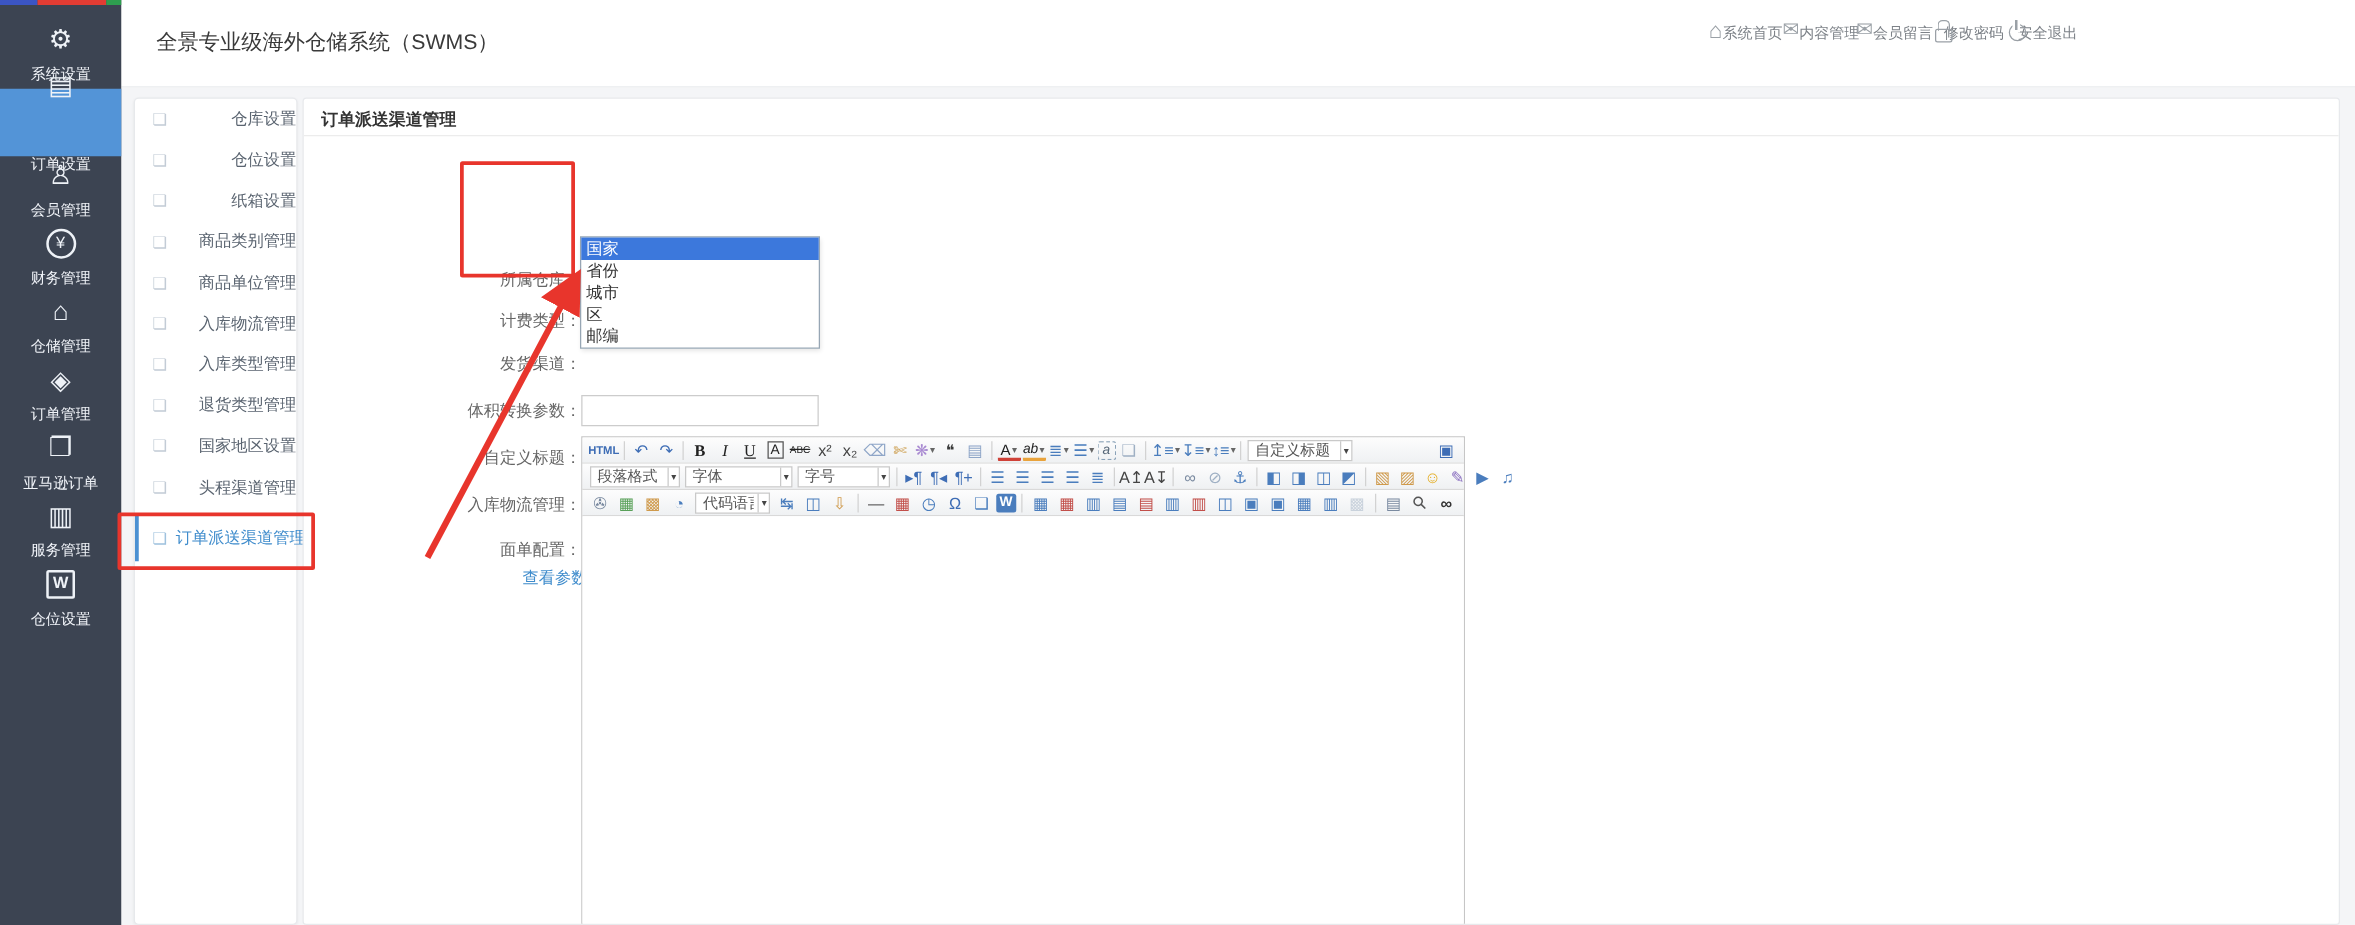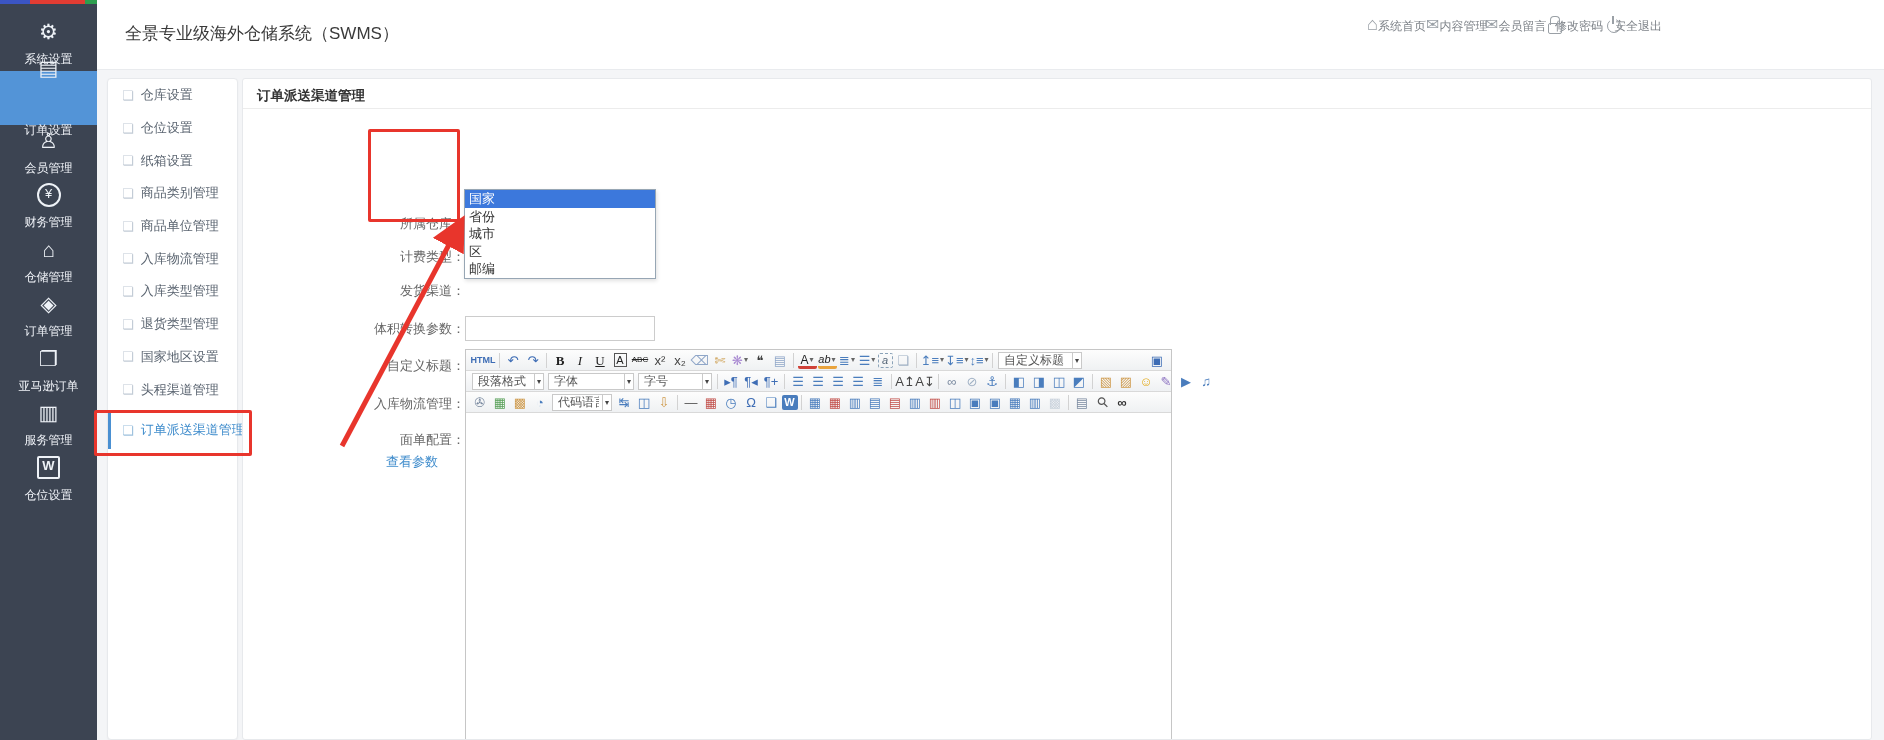--- a/index.html
+++ b/index.html
@@ -38,21 +38,21 @@
   [data-icon="home-icon"]::before { content:"⌂"; font-size:18px; }
   [data-icon="mail-icon"]::before { content:"✉"; }
   [data-icon="lock-icon"]::before { content:""; position:absolute; top:0; left:6px; width:8px; height:8px; border:1.5px solid #9aa0a6; border-bottom:none; border-radius:4px 4px 0 0; }
   [data-icon="lock-icon"]::after { content:""; position:absolute; top:7px; left:4px; width:12px; height:9px; border:1.5px solid #9aa0a6; border-radius:2px; }
   [data-icon="power-icon"]::before { content:""; position:absolute; top:3px; left:4px; width:12px; height:12px; border:1.5px solid #9aa0a6; border-radius:50%; }
   [data-icon="power-icon"]::after { content:""; position:absolute; top:0; left:9px; width:2px; height:8px; background:#9aa0a6; box-shadow:0 0 0 2px #fff; }
   .tn-label { margin-top:4px; font-size:12px; color:#7d8288; white-space:nowrap; }
 
   
   .submenu { position:absolute; left:107px; top:78px; width:131px; height:662px; background:#fff; border:1px solid #e7e9ec; border-radius:4px; box-shadow:0 1px 2px rgba(0,0,0,.04); }
-  .sm-item { position:relative; height:32.7px; display:flex; align-items:center; padding-left:14px; cursor:pointer; }
+  .sm-item { position:relative; height:32.7px; display:flex; align-items:center; padding-left:14px; cursor:pointer;justify-content:space-between; }
   .sm-ico { margin-right:7px; font-size:13px; color:#c3ccd6; line-height:1; }
   .sm-ico::before { content:"❏"; }
   .sm-label { font-size:13px; color:#5a6470; white-space:nowrap; }
   .sm-item.selected { margin-top:8px; }
   .sm-item.selected .sm-label { color:#3f8ccc; }
   .sm-item.selected .sm-ico { color:#9fc2de; }
   .sm-item.selected::before { content:""; position:absolute; left:0; top:-2px; width:3px; height:37px; background:#4a90d2; }
 
   
   .panel { position:absolute; left:242px; top:78px; width:1630px; height:662px; background:#fff; border:1px solid #e7e9ec; border-radius:3px; overflow:hidden; }
@@ -62,25 +62,25 @@
   .fselect { position:absolute; left:222px; width:190px; height:23px; background:#fff; border:1px solid #c9c9c9; display:flex; align-items:center; justify-content:space-between; padding:0 6px 0 7px; font-size:13px; color:#444; cursor:pointer; }
   .fselect .sel-caret { font-size:9px; color:#222; }
   .finput { position:absolute; left:222px; width:190px; height:25px; background:#fff; border:1px solid #ccc; font-size:13px; color:#444; padding:0 6px; font-family:inherit; }
 
   .dd-list { position:absolute; left:464px; top:189px; width:192px; background:#fff; border:1px solid #97a6b4; z-index:6; box-shadow:1px 2px 4px rgba(0,0,0,.12); }
   .dd-option { height:17.6px; line-height:17.6px; font-size:13px; color:#333; padding-left:4px; cursor:pointer; }
   .dd-option.selected { background:#3c78dc; color:#fff; }
 
   .checkbox { position:absolute; width:15px; height:15px; border:1px solid #c5c5c5; border-radius:2px; background:#fdfdfd; cursor:pointer; }
   .cb-label { position:absolute; font-size:13px; color:#555; }
-  .view-link { position:absolute; font-size:13px; color:#3f8ccc; cursor:pointer; }
+  .view-link { position:absolute; font-size:13px; color:#3f8ccc; cursor:pointer;margin-left:32px; }
 
   
   .editor { position:absolute; left:222px; top:270px; width:707px; border:1px solid #c6c6c6; background:#fff; }
-  .tb-row { display:flex; align-items:center; height:21px; padding:0 4px; background:linear-gradient(#fdfdfd,#eff1f3); border-bottom:1px solid #d9d9d9; }
+  .tb-row { display:flex; align-items:center; height:21px; padding:0 4px; background:linear-gradient(#fdfdfd,#eff1f3); border-bottom:1px solid #d9d9d9;justify-content:space-between; }
   .tb-btn { display:inline-flex; align-items:center; justify-content:center; min-width:19px; height:18px; margin:0 0.5px; font-size:13px; line-height:1; color:#4a7dbd; border-radius:2px; cursor:pointer; white-space:nowrap; }
   .tb-btn.txt { font-size:9px; font-weight:bold; color:#3e6db5; letter-spacing:0; }
   .tb-btn.bold { font-weight:bold; color:#222; font-family:"Liberation Serif","DejaVu Serif",serif; }
   .tb-btn.ital { font-style:italic; color:#222; font-family:"Liberation Serif","DejaVu Serif",serif; }
   .tb-btn.und { text-decoration:underline; color:#222; font-family:"Liberation Serif","DejaVu Serif",serif; }
   .tb-btn.boxed { font-size:11px; color:#222; }
   .tb-btn.boxed span.inner, .tb-btn.boxed { }
   .tb-btn.boxed { border:0; } .tb-btn.boxed::before { content:none; }
   .tb-btn.boxed { }
   .tb-btn.boxed { }

